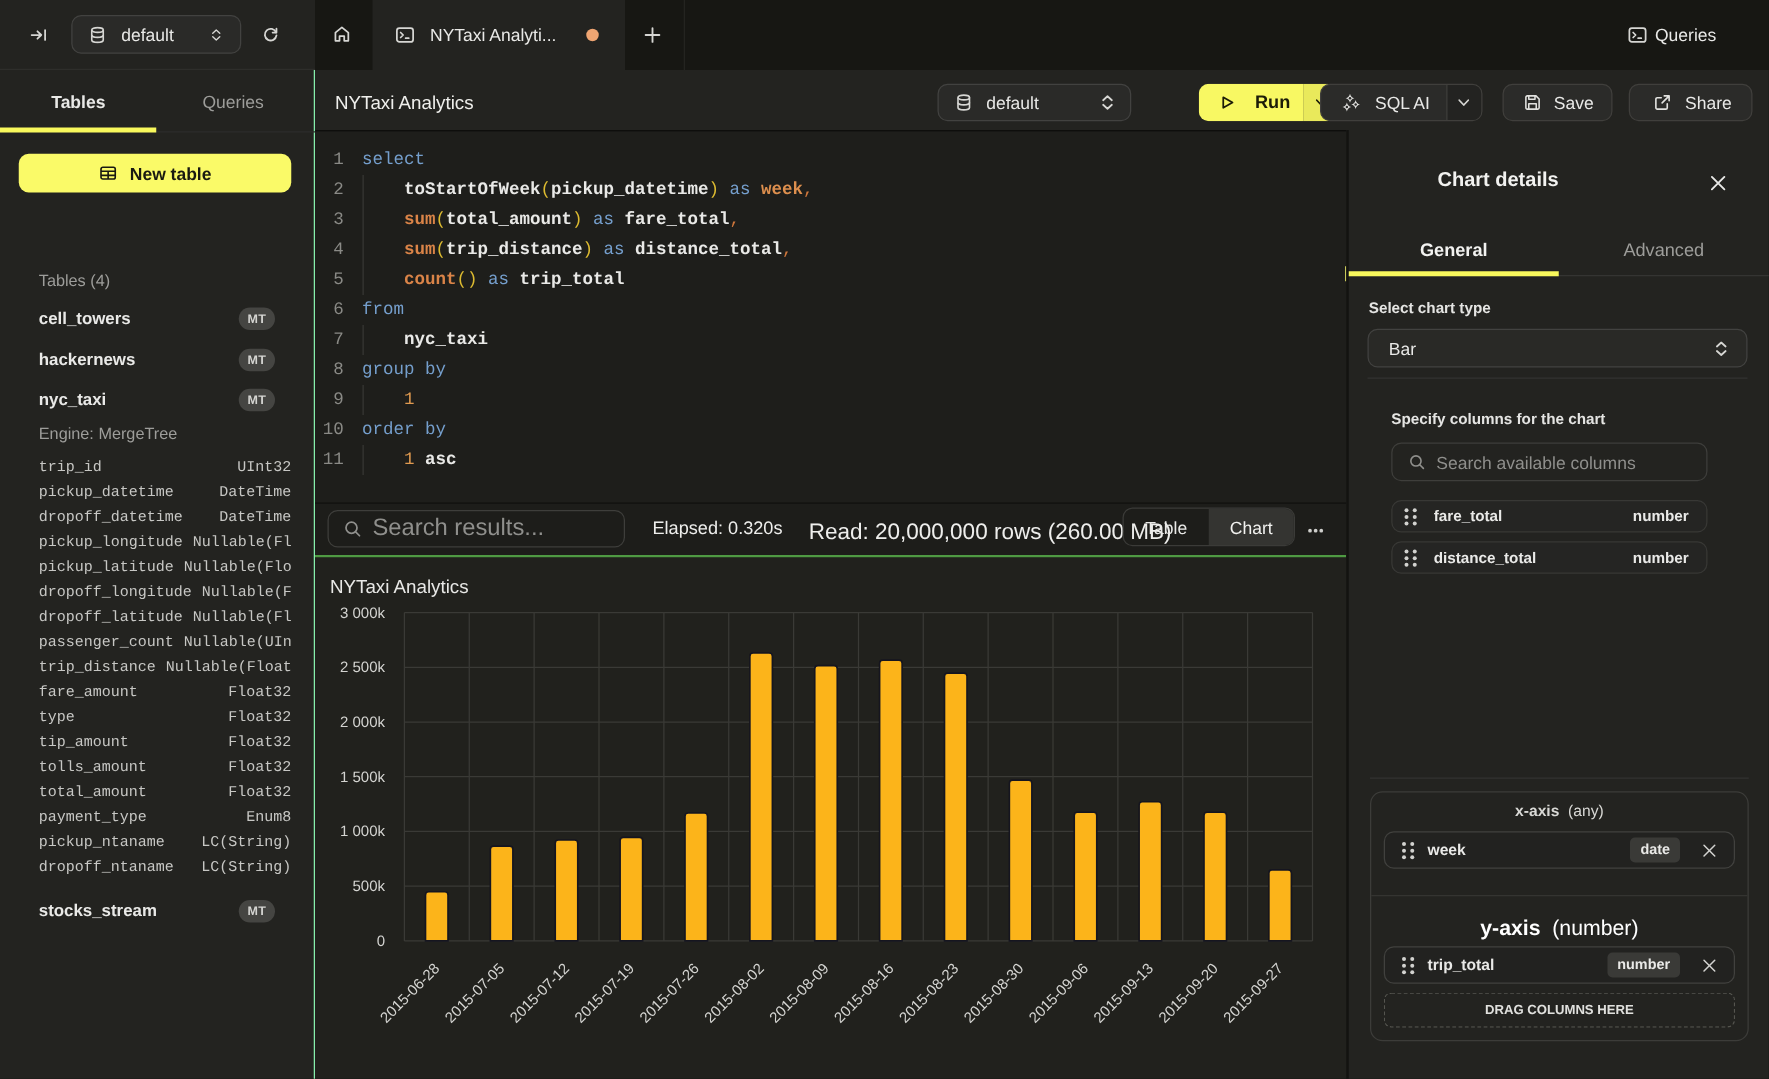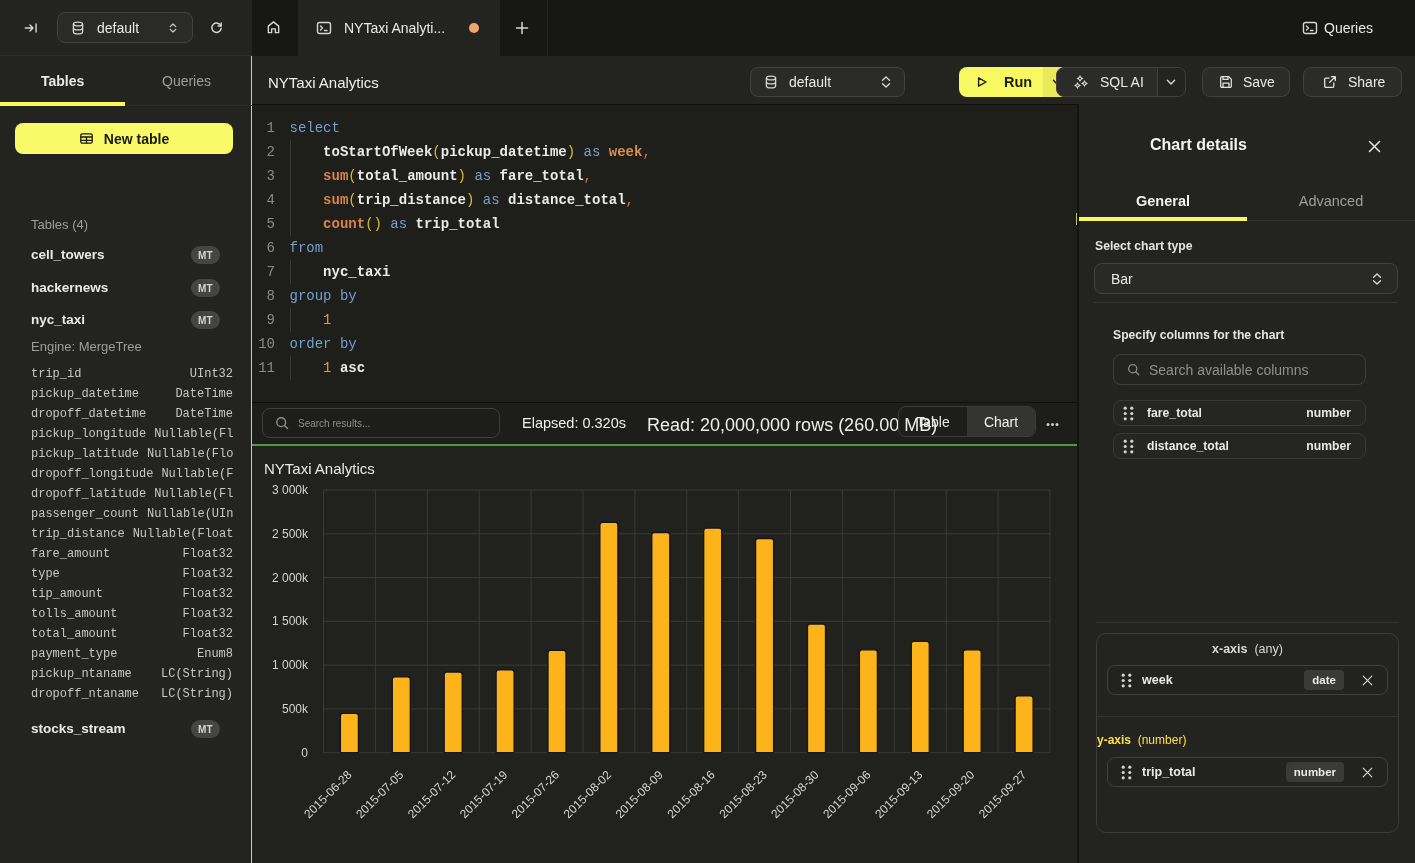--- a/index.html
+++ b/index.html
@@ -251,21 +251,21 @@
   <div class="cl" style="top:155px"><span class="ln">7</span><span class="cd">    <span class="i">nyc_taxi</span></span></div>
   <div class="cl" style="top:179px"><span class="ln">8</span><span class="cd"><span class="k">group by</span></span></div>
   <div class="cl" style="top:203px"><span class="ln">9</span><span class="cd">    <span class="n">1</span></span></div>
   <div class="cl" style="top:227px"><span class="ln">10</span><span class="cd"><span class="k">order by</span></span></div>
   <div class="cl" style="top:251px"><span class="ln">11</span><span class="cd">    <span class="n">1</span> <span class="i">asc</span></span></div>
 <div class="abs" style="left:824px;top:108px;width:2px;height:12px;background:#c9c95a;"></div>
   </div>
 <div class="hline" style="left:252px;top:104px;width:825px;height:1px;"></div>
 <div class="hline" style="left:252px;top:402px;width:825px;height:1px;"></div>
 <div class="abs" id="toolbar">
-  <div class="input" style="left:10px;top:5px;width:238px;height:30px;font-size:10px;">
+  <div class="input" style="left:10px;top:5px;width:238px;height:30px;font-size:19px;">
     <svg style="margin-left:12px;margin-right:9px" width="14" height="14" viewBox="0 0 14 14" fill="none" stroke="#8f8f8c" stroke-width="1.4" stroke-linecap="round">
       <circle cx="6.2" cy="6.2" r="4.4"></circle>
         <path d="M9.5 9.5 L12.6 12.6"></path>
     </svg>
     Search results...
   </div>
   <span class="abs" style="left:270px;top:12px;font-size:14.5px;color:#eeeeec;">Elapsed: 0.320s</span>
   <span class="abs" style="left:395px;top:12px;font-size:18px;color:#eeeeec;">Read: 20,000,000 rows (260.00 MB)</span>
   <div class="abs" style="left:646px;top:3px;width:138px;height:31px;border:1px solid #3b3b38;border-radius:8px;overflow:hidden;">
     <div class="abs" style="left:68px;top:0;width:70px;height:29px;background:#343431;"></div>
@@ -402,30 +402,31 @@
           <circle cx="2.2" cy="12.8" r="1.6"></circle>
           <circle cx="8.8" cy="12.8" r="1.6"></circle>
         </svg>
       <span style="margin-left:10px;font-size:12.5px;font-weight:600;color:#e9e9e7;">week</span>
       <span class="flex" style="margin-left:auto;height:20px;padding:4px 8px;background:#3a3a37;border-radius:4px;font-size:11.5px;font-weight:600;color:#e9e9e7;">date</span>
       <svg style="margin-left:18px;margin-right:14px" width="11" height="11" viewBox="0 0 11 11" fill="none" stroke="#d2d2cf" stroke-width="1.2" stroke-linecap="round">
           <path d="M1.2 1.2 L9.8 9.8 M9.8 1.2 L1.2 9.8"></path>
         </svg>
     </div>
     <div class="abs" style="left:0;top:82px;width:301px;height:1px;background:#343431;"></div>
-    <div class="abs" style="left:0;top:99px;width:301px;text-align:left;font-size:12px;color:#fde047;"><b>y-axis</b>&nbsp;&nbsp;(number)</div>
+    <div class="abs" style="left:0;top:99px;width:301px;text-align:center;font-size:17px;color:#ffffff;"><b>y-axis</b>&nbsp;&nbsp;(number)</div>
     <div class="abs flex" style="left:10px;top:123px;width:281px;height:30px;border:1px solid #41413e;border-radius:8px;background:#222220;">
       <svg style="margin-left:13px" width="11" height="15" viewBox="0 0 11 15" fill="#d2d2cf">
           <circle cx="2.2" cy="2.2" r="1.6"></circle>
           <circle cx="8.8" cy="2.2" r="1.6"></circle>
           <circle cx="2.2" cy="7.5" r="1.6"></circle>
           <circle cx="8.8" cy="7.5" r="1.6"></circle>
           <circle cx="2.2" cy="12.8" r="1.6"></circle>
           <circle cx="8.8" cy="12.8" r="1.6"></circle>
         </svg>
       <span style="margin-left:10px;font-size:12.5px;font-weight:600;color:#e9e9e7;">trip_total</span>
       <span class="flex" style="margin-left:auto;height:20px;padding:0 8px;background:#3a3a37;border-radius:4px;font-size:11.5px;font-weight:600;color:#e9e9e7;">number</span>
       <svg style="margin-left:18px;margin-right:14px" width="11" height="11" viewBox="0 0 11 11" fill="none" stroke="#d2d2cf" stroke-width="1.2" stroke-linecap="round">
           <path d="M1.2 1.2 L9.8 9.8 M9.8 1.2 L1.2 9.8"></path>
         </svg>
     </div>
+    <div class="abs flex" style="left:10px;top:160px;width:281px;height:28px;border:1px dashed #55554f;border-radius:6px;justify-content:center;font-size:10.5px;font-weight:600;color:#e0e0dd;">DRAG COLUMNS HERE</div>
   </div>
 </div>
 
 </body></html>

